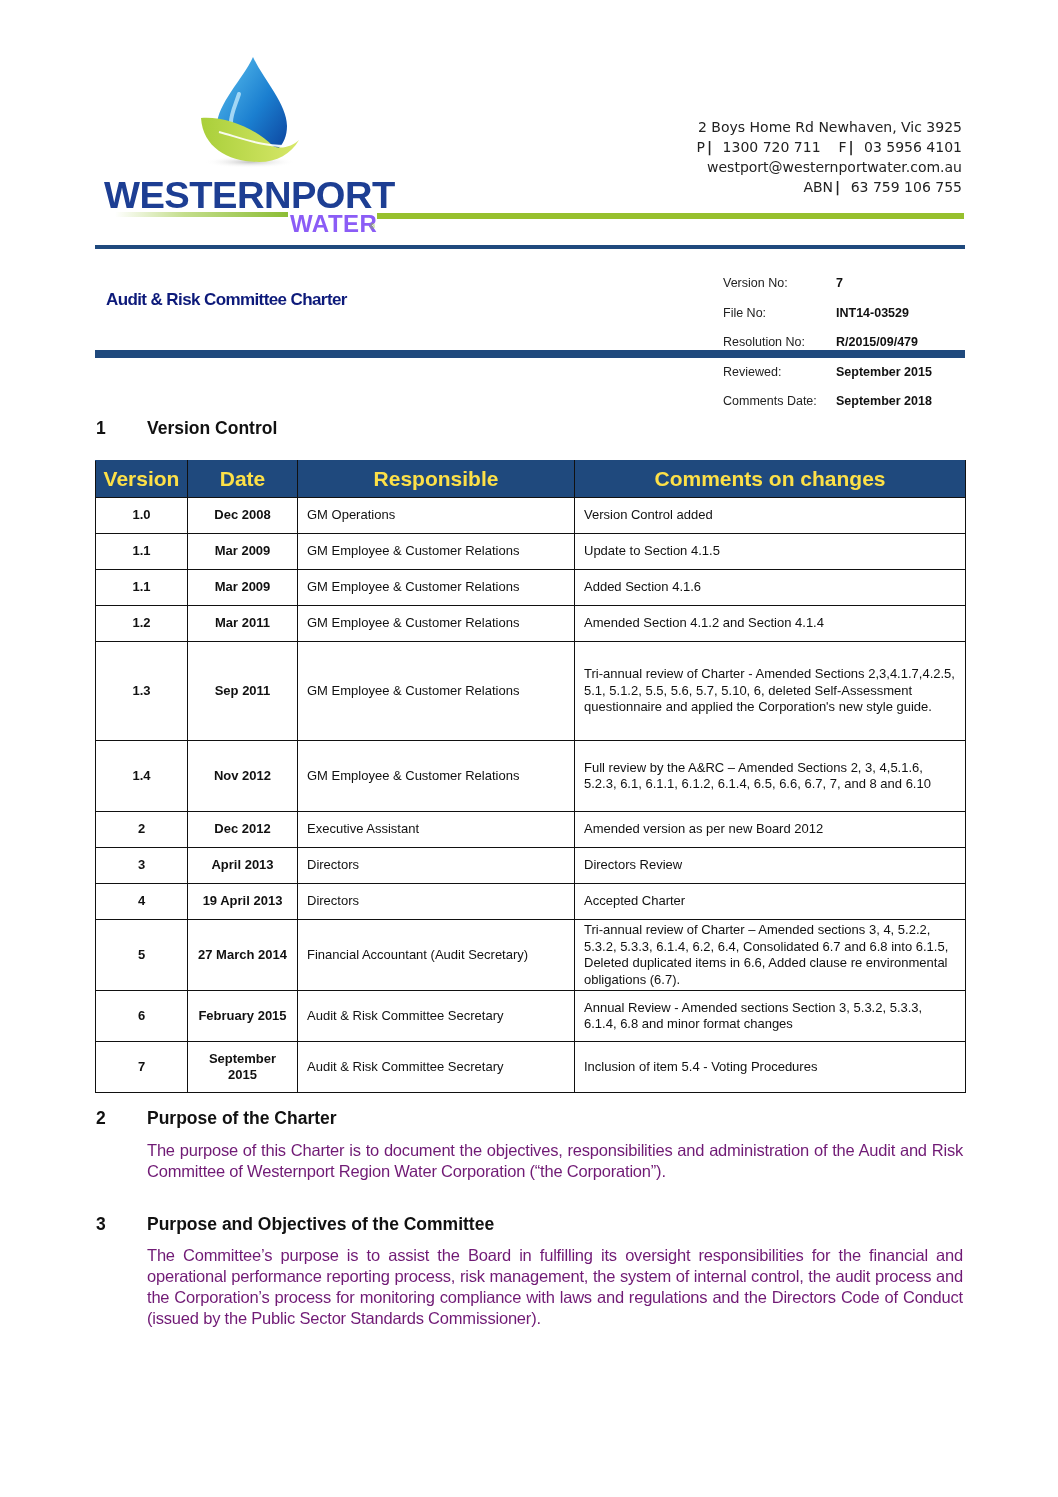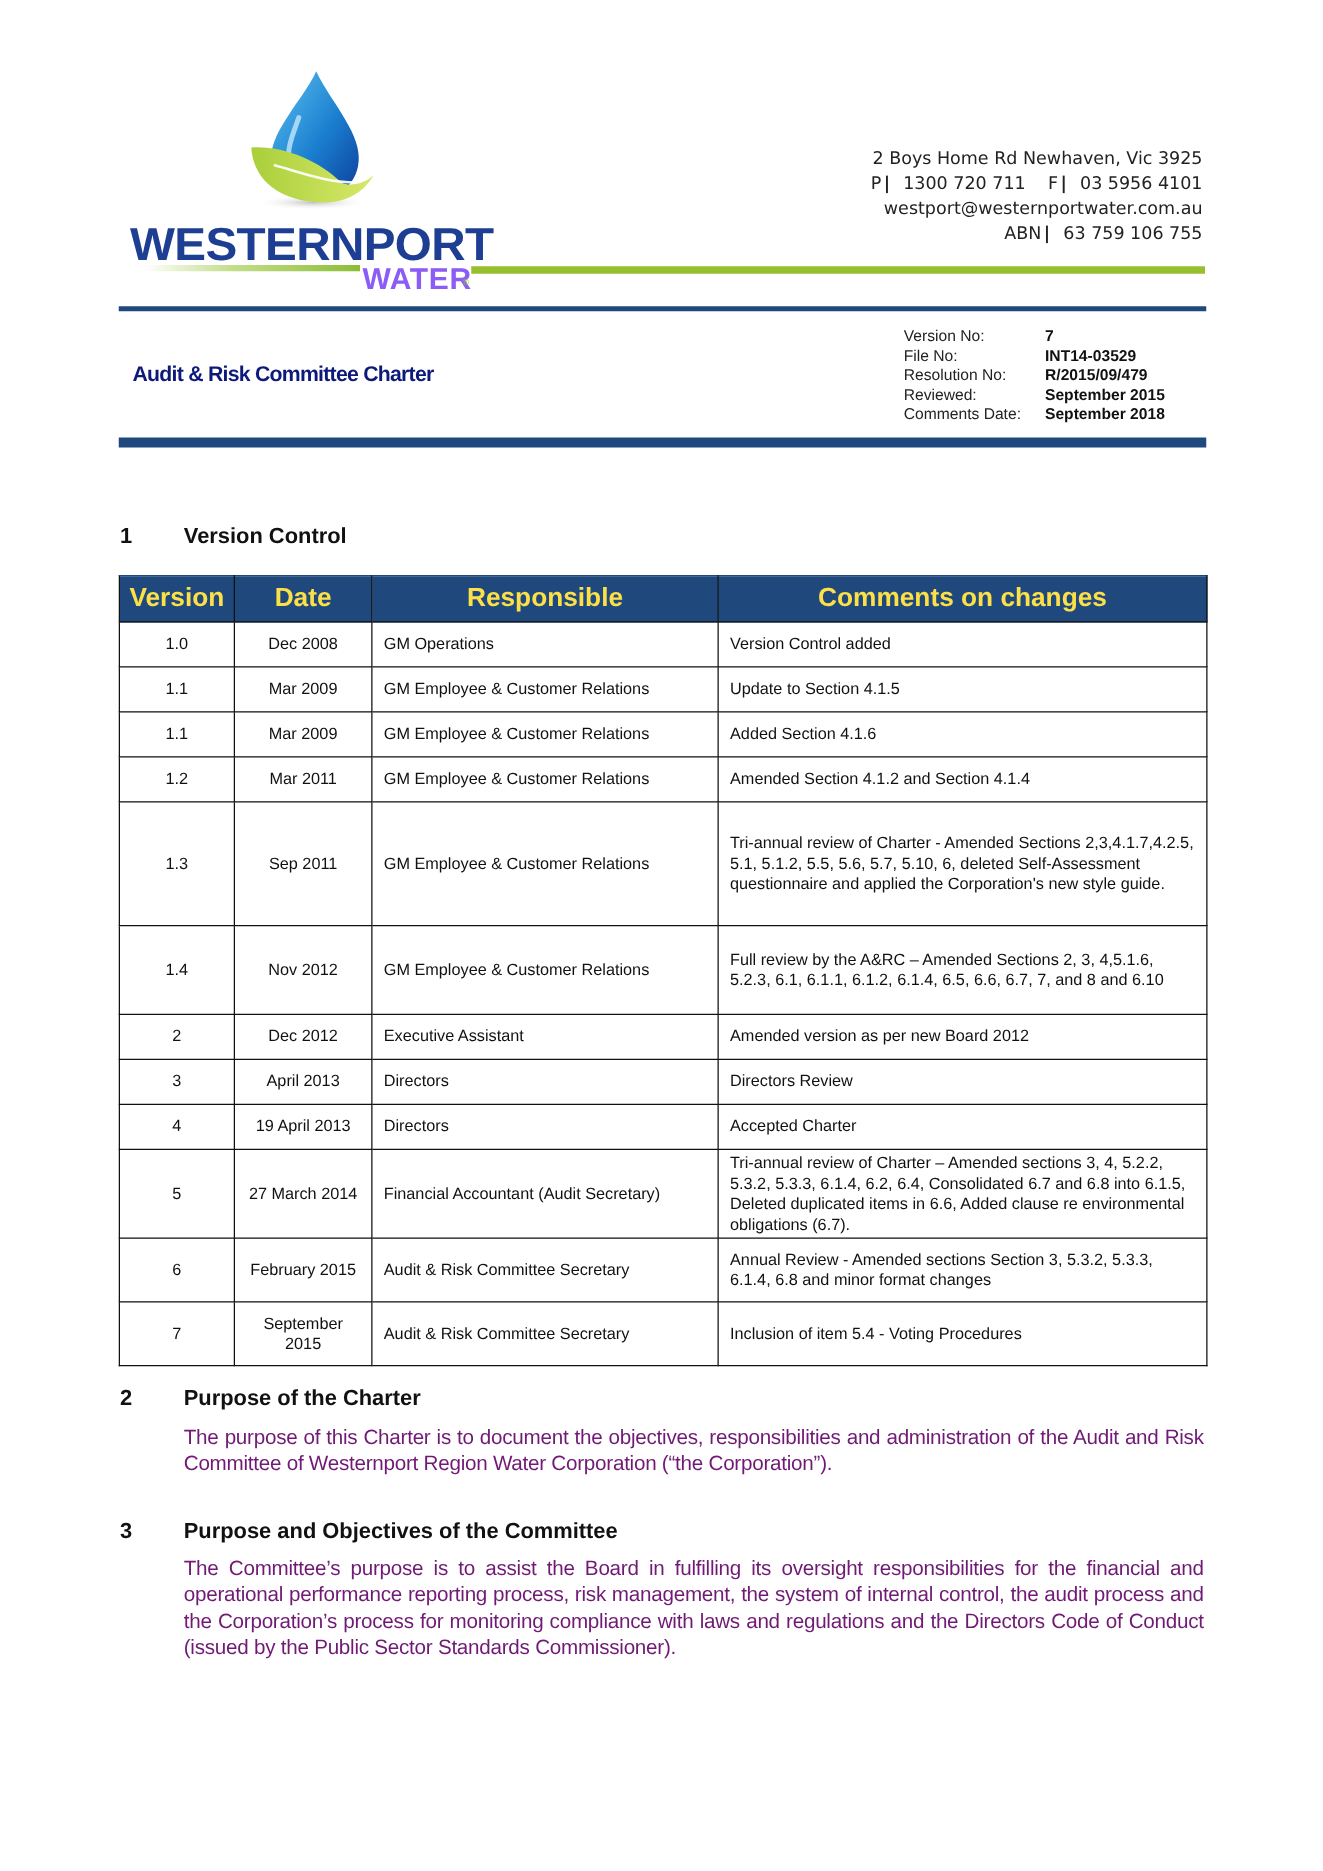--- a/index.html
+++ b/index.html
@@ -22,37 +22,37 @@
              line-height: 20px; color: #222; font-family: "DejaVu Sans", sans-serif; }
   .address div { white-space: nowrap; }
   .address .sep { font-weight: bold; margin: 0 6px 0 2px; }
 
   
   .band-top { position: absolute; left: 95px; top: 245px; width: 870px; height: 4px; background: #1f497d; }
   .band-bottom { position: absolute; left: 95px; top: 350px; width: 870px; height: 8px; background: #1f497d; }
   .doc-title { position: absolute; left: 106px; top: 290px; font-size: 17px; font-weight: bold;
                color: #0d1a7a; letter-spacing: -0.6px; }
   .meta { position: absolute; left: 723px; top: 262px; font-size: 12.5px; line-height: 15.5px; }
-  .meta .row { display: flex; }
+  .meta .row { display: flex; margin-top: 14px; }
   .meta .label { width: 113px; color: #222; }
   .meta .value { font-weight: bold; color: #111; }
 
   
   .section-heading { position: absolute; left: 96px; font-size: 17.5px; font-weight: bold; color: #111; }
   .section-heading .num { display: inline-block; width: 51px; }
   .para { position: absolute; left: 147px; width: 816px; font-size: 16.5px; line-height: 21px;
           text-align: justify; color: #701a75; letter-spacing: -0.2px; }
 
   
   table.vc { position: absolute; left: 95px; top: 460px; width: 871px; border-collapse: collapse;
              font-size: 13px; }
   table.vc th { background: #1f497d; color: #fde047; font-size: 21px; font-weight: bold; height: 36px;
                 border: 1.5px solid #111; border-top: 1.5px solid #1f497d; padding: 0; }
   table.vc td { border: 1.5px solid #111; padding: 2px 9px; vertical-align: middle; line-height: 16.5px; color: #111; }
-  table.vc td.c { text-align: center; }
+  table.vc td.c { text-align: center; font-weight: bold; }
   col.c1 { width: 92px; } col.c2 { width: 110px; } col.c3 { width: 277px; } col.c4 { width: auto; }
 </style>
 </head>
 <body>
 
 <div class="logo">
   <svg class="drop" viewBox="0 0 110 118">
     <defs>
       <linearGradient id="dropG" x1="0" y1="0" x2="1" y2="1">
         <stop offset="0" stop-color="#5ec3f0"></stop>

